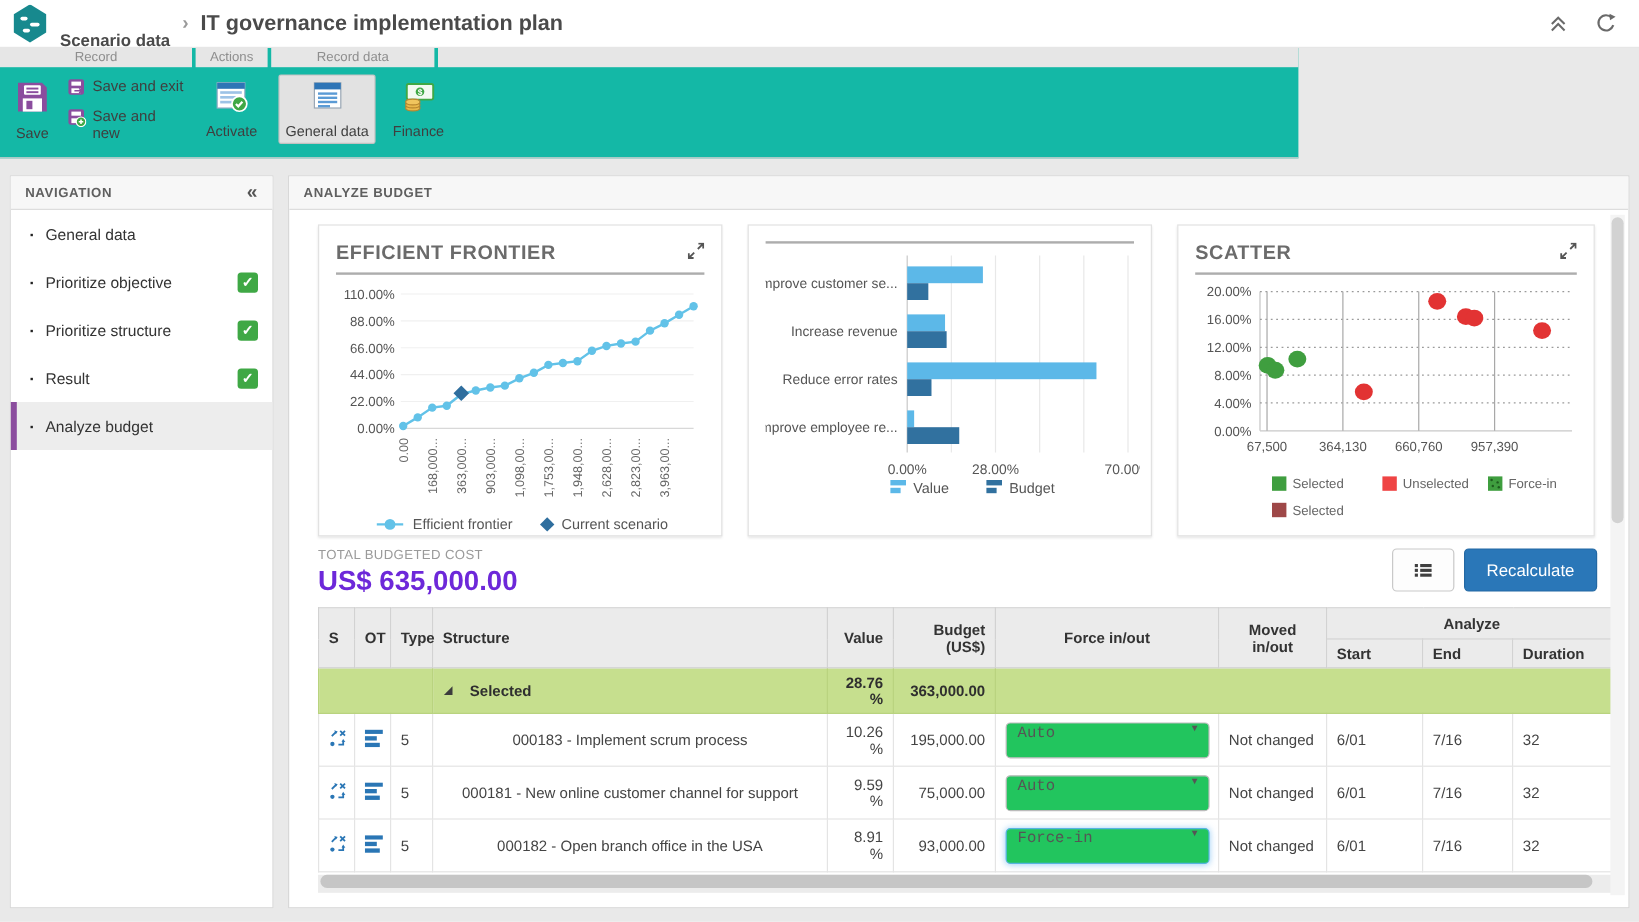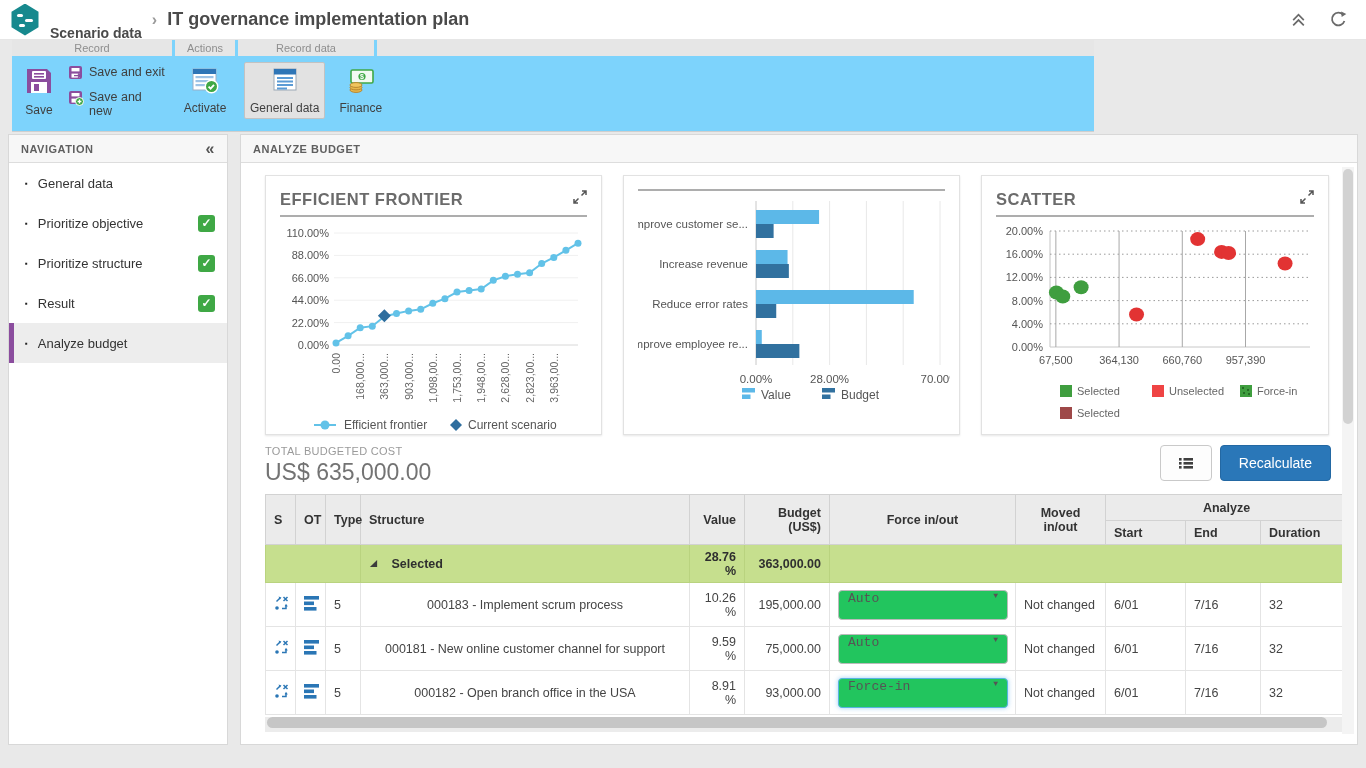--- a/index.html
+++ b/index.html
@@ -15,36 +15,36 @@
   .logo i:nth-child(1){ left:7px; top:10px; width:6px;}
   .logo i:nth-child(2){ left:15px; top:15px; width:8px;}
   .logo i:nth-child(3){ left:9px; top:20px; width:6px;}
   .crumb { margin-left:10px; font-size:14px; font-weight:bold; color:#4a4a4a;margin-top:26px; }
   .crumb-sep { margin:0 10px; font-size:16px; color:#9a9a9a; font-weight:bold; }
   .page-title { font-size:18px; font-weight:bold; color:#4a4a4a; }
   .topbar-right { margin-left:auto; margin-right:18px; display:flex; gap:22px; align-items:center; }
   .topbar-right svg { display:block; }
 
   
-  .ribbon { position:absolute; left:12px; top:40px; width:1082px; height:92px; background:#7dd3fc;
+  .ribbon { position:absolute; left:0; top:40px; width:1082px; height:92px; background:#14b8a6;
             border-bottom:1px solid #cfcfcf; display:flex; }
   .rgroup { display:flex; flex-direction:column; margin-right:3px; }
   .rgroup-label { height:16px; background:#e6e6e6; color:#8e8e8e; font-size:11px;
                   text-align:center; line-height:16px; }
   .rgroup-body { flex:1; display:flex; align-items:flex-start; padding:6px 6px 0 6px; gap:8px; }
   .rg-record { width:160px; } .rg-actions { width:60px; } .rg-data { width:136px; } .rg-fill { flex:1; margin-right:0;}
   .big-btn { display:flex; flex-direction:column; align-items:center; gap:3px; cursor:pointer;
              padding:3px 5px; border:1px solid transparent; border-radius:2px;}
   .big-btn span.lbl { font-size:12px; color:#3f3f3f; white-space:nowrap; }
   .big-btn.sel { background:#e2e2e2; border-color:#c2c2c2; }
   .stack { display:flex; flex-direction:column; gap:6px; padding-top:3px;}
   .small-btn { display:flex; gap:5px; font-size:12.5px; color:#3f3f3f; cursor:pointer; }
 
   
-  .workspace { position:absolute; left:0; top:120px; width:1366px; height:636px; }
+  .workspace { position:absolute; left:0; top:132px; width:1366px; height:636px; }
   .panel { position:absolute; background:#fff; border:1px solid #d8d8d8; }
   .panel-header { height:28px; background:#f7f7f7; border-bottom:1px solid #ddd; display:flex;
                   align-items:center; padding:0 12px; font-size:11px; font-weight:bold;
                   color:#5f5f5f; letter-spacing:.5px; }
   .nav-panel { left:8px; top:14px; width:220px; height:611px; }
   .main-panel { left:240px; top:14px; width:1118px; height:611px; overflow:hidden;}
   .nav-collapse { margin-left:auto; font-size:16px; color:#555; cursor:pointer; font-weight:bold;}
 
   .nav-list { list-style:none; }
   .nav-item { position:relative; display:flex; align-items:center; height:40px; padding:0 12px 0 16px;
@@ -62,21 +62,21 @@
   .card.w1 { width:337px; } .card.w3 { width:348px; }
   .card-title-row { display:flex; align-items:center; justify-content:space-between; height:26px; }
   .card-title { font-size:16.5px; font-weight:bold; color:#6b6b6b; letter-spacing:.5px; }
   .card-rule { height:2px; background:#adadad; margin-top:3px; }
   .chart-box svg { display:block; margin-top:2px; }
   .expand-ic { cursor:pointer; }
 
   
   .cost-row { display:flex; align-items:flex-start; margin:10px 26px 0 24px; }
   .cost-label { font-size:11px; color:#9a9a9a; letter-spacing:.3px; }
-  .cost-value { font-size:23px; font-weight:normal; color:#737373; margin-top:2px; }
+  .cost-value { font-size:23px; font-weight:bold; color:#6d28d9; margin-top:2px; }
   .cost-actions { margin-left:auto; display:flex; gap:8px;justify-content:space-between; }
   .list-btn { width:52px; height:36px; background:#fdfdfd; border:1px solid #c9c9c9; border-radius:4px;
               display:flex; align-items:center; justify-content:center; cursor:pointer; }
   .recalc-btn { height:36px; padding:0 18px; background:#2a77b8; border:1px solid #2368a3; border-radius:4px;
                 color:#fff; font-size:14px; display:flex; align-items:center; cursor:pointer; }
 
   
   table.budget { border-collapse:collapse; margin:8px 0 0 24px; width:1082px; table-layout:fixed;
                  font-size:12.5px; color:#444; }
   .budget th { background:#ebebeb; border:1px solid #d2d2d2; font-weight:bold; color:#333;

